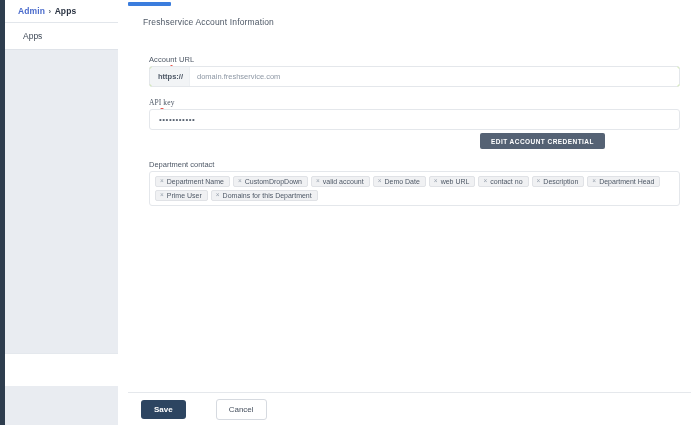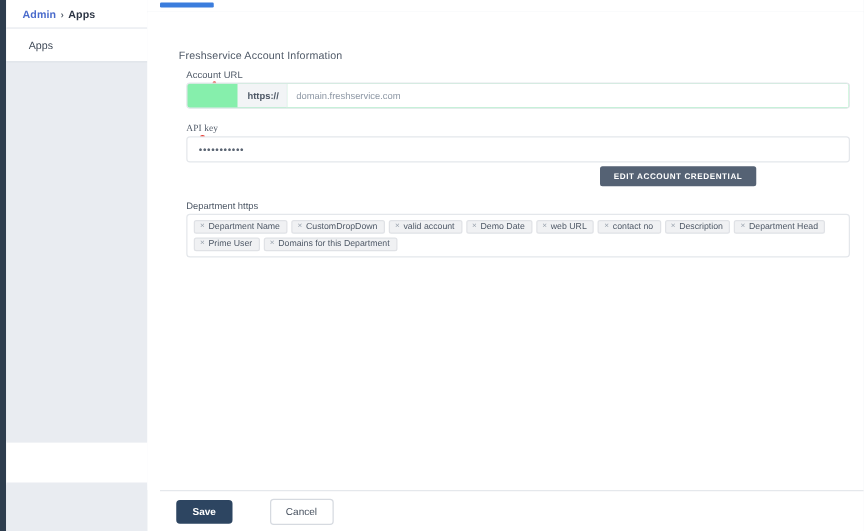--- a/index.html
+++ b/index.html
@@ -147,21 +147,21 @@
   .form-area {
     position: absolute;
     left: 0; top: 9px;
     width: 573px;
     height: 383px;
     background: #ffffff;
     overflow: hidden;
   }
   .section-title {
     position: absolute;
-    left: 25px; top: 30px;
+    left: 25px; top: 8px;
     font-size: 8.5px;
     color: #4e5866;
     letter-spacing: .15px;
   }
 
   .field-label {
     font-size: 7.5px;
     color: #4e5866;
     letter-spacing: .1px;
     display: flex;
@@ -191,26 +191,25 @@
     top: -1px;
   }
 
   .field-url-label { position: absolute; left: 31px; top: 46px; }
   .field-url-wrap {
     position: absolute;
     left: 31px; top: 57px;
     width: 531px; height: 21px;
     border: 1px solid #e4e7eb;
     border-radius: 3px;
-    background: #86efac;
+    background: #84cc16;
     display: flex;
     align-items: stretch;
     box-sizing: border-box;
     overflow: hidden;
-    padding-left: 40px;
   }
   .url-addon {
     background: #f2f4f6;
     display: flex;
     align-items: center;
     padding: 0 6px 0 8px;
     font-size: 7.5px;
     font-weight: bold;
     color: #4e5866;
     border-right: 1px solid #eceff2;
@@ -384,21 +383,21 @@
 
       <div class="field-label field-api-label">
         <span>API key</span>
         <span class="req-dot"></span>
         <span class="info-icon">?</span>
       </div>
       <input class="api-input" type="text" readonly="" value="•••••••••••" style="">
 
       <button class="edit-cred-btn">EDIT ACCOUNT CREDENTIAL</button>
 
-      <div class="dept-label">Department https</div>
+      <div class="dept-label">Department contact</div>
 
       <div class="tags-box" id="tags-box">
           <span class="tag">
             <span class="tag-x">×</span>
             <span>Department Name</span>
           </span>
           <span class="tag">
             <span class="tag-x">×</span>
             <span>CustomDropDown</span>
           </span>

